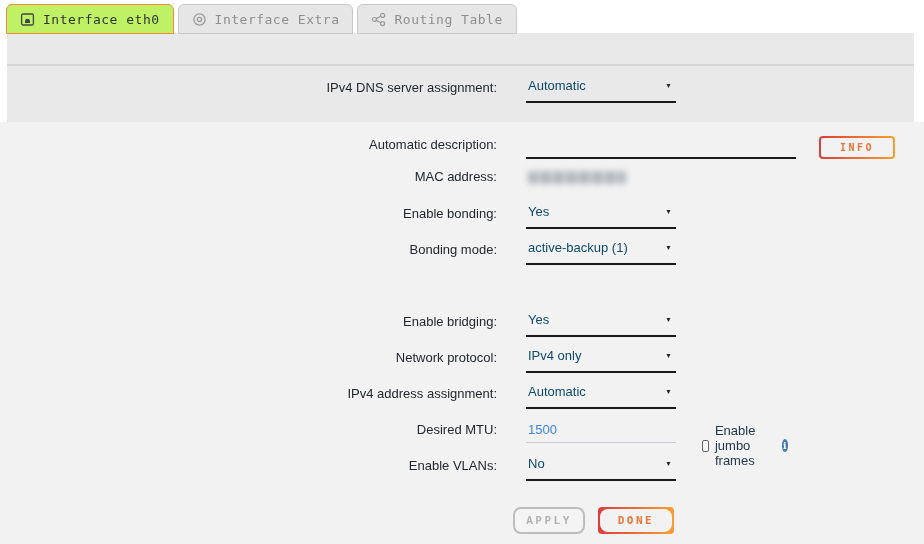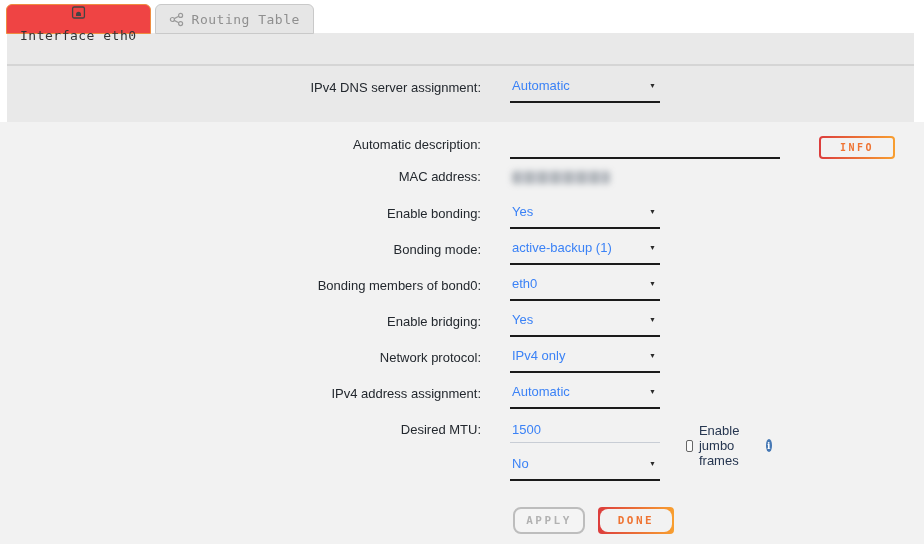--- a/index.html
+++ b/index.html
@@ -10,36 +10,36 @@
   }
   
   .tabbar { position:absolute; left:6px; top:4px; display:flex; gap:4px; z-index:3; }
   .tab {
     display:flex; align-items:center; gap:8px; height:30px; padding:0 13px;
     border:1px solid #c9c9c9; border-radius:6px 6px 0 0;
     background:#e6e6e6; color:#8f8f8f;
     font-family:"DejaVu Sans Mono", monospace; font-size:13px; letter-spacing:.5px;
     white-space:nowrap; cursor:pointer;
   }
-  .tab.active { background:#ef4444; border-color:#ef8b3f; color:#333333;flex-direction:column; }
+  .tab.active { background:#bef264; border-color:#ef8b3f; color:#333333; }
   .tab svg { display:block; }
   
   .graybox { position:absolute; left:7px; top:33px; width:907px; height:89px; background:#e9e9e9; z-index:1; }
   .graybox .divider { position:absolute; left:0; top:31px; width:100%; height:2px; background:#d5d5d5; }
   .form-bg { position:absolute; left:0; top:122px; width:924px; height:422px; background:#f2f2f2; }
   
-  .row { position:absolute; left:0; width:772px; height:30px; z-index:2; }
+  .row { position:absolute; left:16px; width:772px; height:30px; z-index:2; }
   .lbl {
     position:absolute; left:0; top:0; width:481px; text-align:right;
     font-size:13px; color:#23282e; line-height:16px;
   }
   .sel {
     position:absolute; left:510px; top:-3px; width:150px; height:26px;
     padding:1px 18px 0 2px; border-bottom:2px solid #1b1b1b;
-    font-size:13px; color:#3b82f6; cursor:pointer;
+    font-size:13px; color:#0c4a6e; cursor:pointer;
   }
   .sel::after {
     content:"\25BC"; position:absolute; right:4px; top:5px;
     font-size:7px; color:#2a2a2a;
   }
   .txt {
     position:absolute; left:510px; background:transparent; border:none;
     border-bottom:2px solid #1b1b1b; font-size:13px; color:#1d1d1d;
     font-family:"Liberation Sans", sans-serif; outline:none;
   }
@@ -99,20 +99,29 @@
         <svg width="15" height="15" viewBox="0 0 15 15">
           <rect x="1.6" y="2" width="11.8" height="11" rx="1.6" fill="none" stroke="#444" stroke-width="1.3"></rect>
           <path d="M5 11 v-1.8 a2.5 2.5 0 0 1 5 0 V11 z" fill="#444"></path>
         </svg>
       </span>
       <span>Interface eth0</span>
     </div>
     <div class="tab">
       <span>
         <svg width="15" height="15" viewBox="0 0 15 15">
+          <circle cx="7.5" cy="7.5" r="5.6" fill="none" stroke="#9a9a9a" stroke-width="1.3"></circle>
+          <circle cx="7.5" cy="7.5" r="2.1" fill="none" stroke="#9a9a9a" stroke-width="1.3"></circle>
+        </svg>
+      </span>
+      <span>Interface Extra</span>
+    </div>
+    <div class="tab">
+      <span>
+        <svg width="15" height="15" viewBox="0 0 15 15">
           <circle cx="3.4" cy="7.5" r="2" fill="none" stroke="#9a9a9a" stroke-width="1.2"></circle>
           <circle cx="11.6" cy="3.4" r="2" fill="none" stroke="#9a9a9a" stroke-width="1.2"></circle>
           <circle cx="11.6" cy="11.6" r="2" fill="none" stroke="#9a9a9a" stroke-width="1.2"></circle>
           <path d="M5.2 6.6 L9.8 4.3 M5.2 8.4 L9.8 10.7" stroke="#9a9a9a" stroke-width="1.2"></path>
         </svg>
       </span>
       <span>Routing Table</span>
     </div>
   </div>
 
@@ -143,22 +152,20 @@
     <div class="lbl">Enable bonding:</div>
     <div class="sel">Yes</div>
   </div>
 
   <div class="row" style="top:242px">
     <div class="lbl">Bonding mode:</div>
     <div class="sel">active-backup (1)</div>
   </div>
 
   <div class="row" style="top:278px">
-    <div class="lbl">Bonding members of bond0:</div>
-    <div class="sel">eth0</div>
   </div>
 
   <div class="row" style="top:314px">
     <div class="lbl">Enable bridging:</div>
     <div class="sel">Yes</div>
   </div>
 
   <div class="row" style="top:350px">
     <div class="lbl">Network protocol:</div>
     <div class="sel">IPv4 only</div>
@@ -173,20 +180,21 @@
     <div class="lbl">Desired MTU:</div>
     <input class="txt mtu" type="text" disabled="" value="1500" style="">
     <div class="jumbo">
       <input type="checkbox" style="">
       <span class="jumbo-label">Enable jumbo frames</span>
       <span class="info-circle"></span>
     </div>
   </div>
 
   <div class="row" style="top:458px">
+    <div class="lbl">Enable VLANs:</div>
     <div class="sel">No</div>
   </div>
 
   <div class="btn-apply">APPLY</div>
   <div class="grad-btn btn-done">
     <div class="inner">DONE</div>
   </div>
 
 </div>
 

